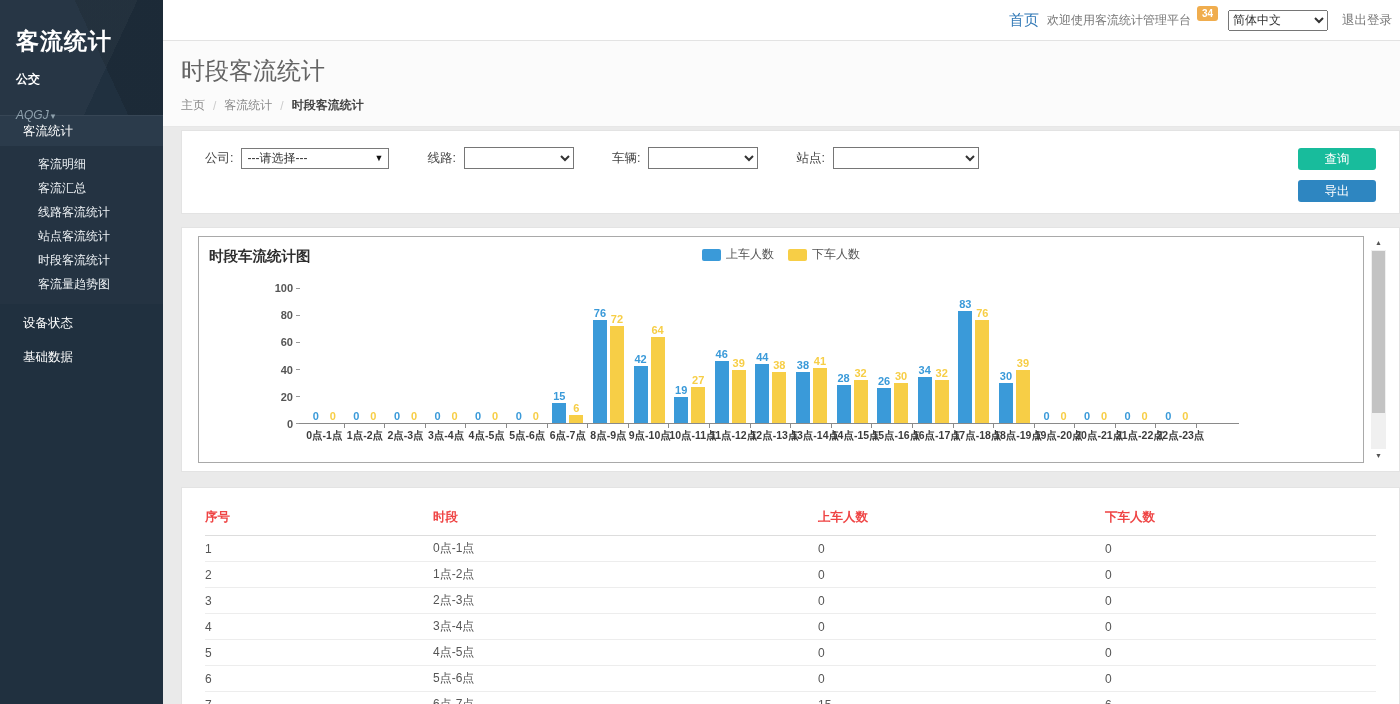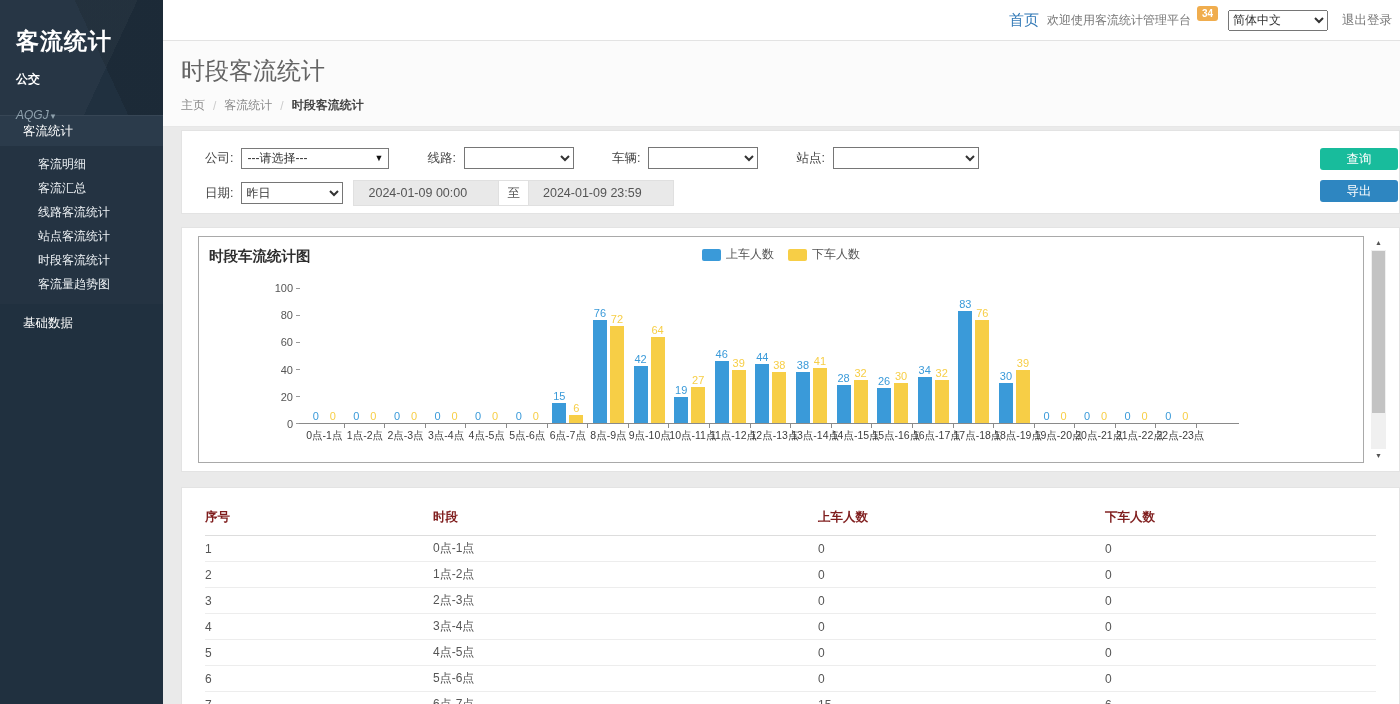--- a/index.html
+++ b/index.html
@@ -50,34 +50,34 @@
   .flabel { margin-right:8px; }
   .fake-select { width:148px; height:21px; border:1px solid #7a7a7a; background:#fff; display:flex;
     align-items:center; justify-content:space-between; padding:0 5px; font-size:12px; color:#333; cursor:pointer; }
   .fake-select .tri { font-size:9px; color:#111; }
   select.plain { height:22px; font-size:12px; color:#333; background:#fff; }
   .gap-lg { margin-left:38px; }
   .date-box { background:#e9e9e9; border:1px solid #e0e0e0; height:26px; line-height:24px;
     padding:0 14px; font-size:12.5px; color:#555; min-width:146px; cursor:text; }
   .date-mid { background:#fff; border-top:1px solid #e0e0e0; border-bottom:1px solid #e0e0e0;
     height:26px; line-height:24px; padding:0 8px; font-size:12.5px; color:#555; }
-  .btn { position:absolute; right:1px; width:78px; height:22px; border:none; border-radius:3px;
+  .btn { position:absolute; right:23px; width:78px; height:22px; border:none; border-radius:3px;
     color:#fff; font-size:12.5px; cursor:pointer; font-family:inherit; }
   .btn-query { top:17px; background:#18bc9c; }
   .btn-export { top:49px; background:#2e86c1; }
 
   
   .chart-panel { height:245px; margin-top:13px; padding:8px 13px 8px 16px; display:flex; }
   .chart-box { flex:1; border:1px solid #a9a9a9; position:relative; padding:10px 0 0 10px; }
   .chart-title { font-size:14.5px; font-weight:bold; color:#2f2f2f; }
   .legend { position:absolute; left:50%; top:9px; transform:translateX(-50%); display:flex; gap:14px; }
   .legend-item { display:flex; align-items:center; gap:5px; cursor:pointer; }
   .legend-swatch { width:19px; height:12px; border-radius:2px; display:inline-block; }
   .legend-label { font-size:12px; color:#555; }
-  .plot-wrap { margin:22px 0 0 95px; position:relative; }
+  .plot-wrap { margin:22px 0 0 95px; position:relative;font-weight:bold; }
   .yaxis { position:absolute; left:-42px; top:0; width:38px; height:136px; display:flex;
     flex-direction:column; justify-content:space-between; }
   .ytick { height:0; display:flex; align-items:center; justify-content:flex-end; gap:3px; }
   .ytick span { font-size:11px; color:#555; }
   .ytick i { width:4px; height:1px; background:#999; }
   .plot { display:flex; position:relative; width:935px; }
   .axisline { position:absolute; top:135px; left:-5px; width:940px; height:1px; background:#8a8a8a; }
   .cgroup { width:40.6px; flex:0 0 40.6px; position:relative; }
   .cgroup::after { content:""; position:absolute; right:0; top:136px; width:1px; height:4px; background:#8a8a8a; }
   .bars { height:135px; display:flex; align-items:flex-end; justify-content:center; gap:3px; }
@@ -88,21 +88,21 @@
   .vscroll { width:15px; margin-left:7px; display:flex; flex-direction:column; align-items:stretch; }
   .scroll-btn { height:14px; font-size:7px; color:#555; text-align:center; line-height:14px;
     background:#fff; cursor:pointer; }
   .scroll-track { flex:1; background:#f0f0f0; padding:1px; }
   .scroll-thumb { width:100%; height:82%; background:#c3c3c3; cursor:grab; }
 
   
   .table-panel { margin-top:15px; padding:12px 23px 0 23px; height:260px; }
   table { width:100%; border-collapse:collapse; table-layout:fixed; }
   col.c1{width:228px;} col.c2{width:385px;} col.c3{width:287px;}
-  th { text-align:left; font-size:12.5px; color:#7f1d1d; font-weight:bold; padding:9px 0 9px 0;
+  th { text-align:left; font-size:12.5px; color:#ef4444; font-weight:bold; padding:9px 0 9px 0;
     border-bottom:1px solid #ddd; }
   td { font-size:12px; color:#555; height:26px; border-bottom:1px solid #ededed; }
 </style>
 </head>
 <body>
 
 <div class="sidebar">
   <div class="side-top">
     <div class="side-logo">客流统计</div>
     <div class="side-org">公交</div>
@@ -115,20 +115,21 @@
   </div>
   <div class="submenu">
       <div class="sub-item">客流明细</div>
       <div class="sub-item">客流汇总</div>
       <div class="sub-item">线路客流统计</div>
       <div class="sub-item">站点客流统计</div>
       <div class="sub-item sub-active">时段客流统计</div>
       <div class="sub-item">客流量趋势图</div>
     </div>
   <div class="top-items">
+      <div class="top-item">设备状态</div>
       <div class="top-item">基础数据</div>
     </div>
 </div>
 
 <div class="main">
 
   <div class="topbar">
     <span class="home-link">首页</span>
     <span class="welcome">欢迎使用客流统计管理平台</span>
     <span class="badge">34</span>
@@ -157,30 +158,20 @@
         <div class="fake-select">
           <span>---请选择---</span>
           <span class="tri">▼</span>
         </div>
         <span class="flabel gap-lg">线路:</span>
         <select class="plain" style="width:110px"></select>
         <span class="flabel gap-lg">车辆:</span>
         <select class="plain" style="width:110px"></select>
         <span class="flabel gap-lg">站点:</span>
         <select class="plain" style="width:146px"></select>
-      </div>
-      <div class="frow">
-        <span class="flabel">日期:</span>
-        <select class="plain" style="width:102px">
-          <option>昨日</option>
-        </select>
-        <span style="width:10px"></span>
-        <div class="date-box">2024-01-09 00:00</div>
-        <div class="date-mid">至</div>
-        <div class="date-box">2024-01-09 23:59</div>
       </div>
       <button class="btn btn-query">查询</button>
       <button class="btn btn-export">导出</button>
     </div>
 
     <div class="panel chart-panel">
       <div class="chart-box">
         <div class="chart-title">时段车流统计图</div>
         <div class="legend">
             <div class="legend-item">

